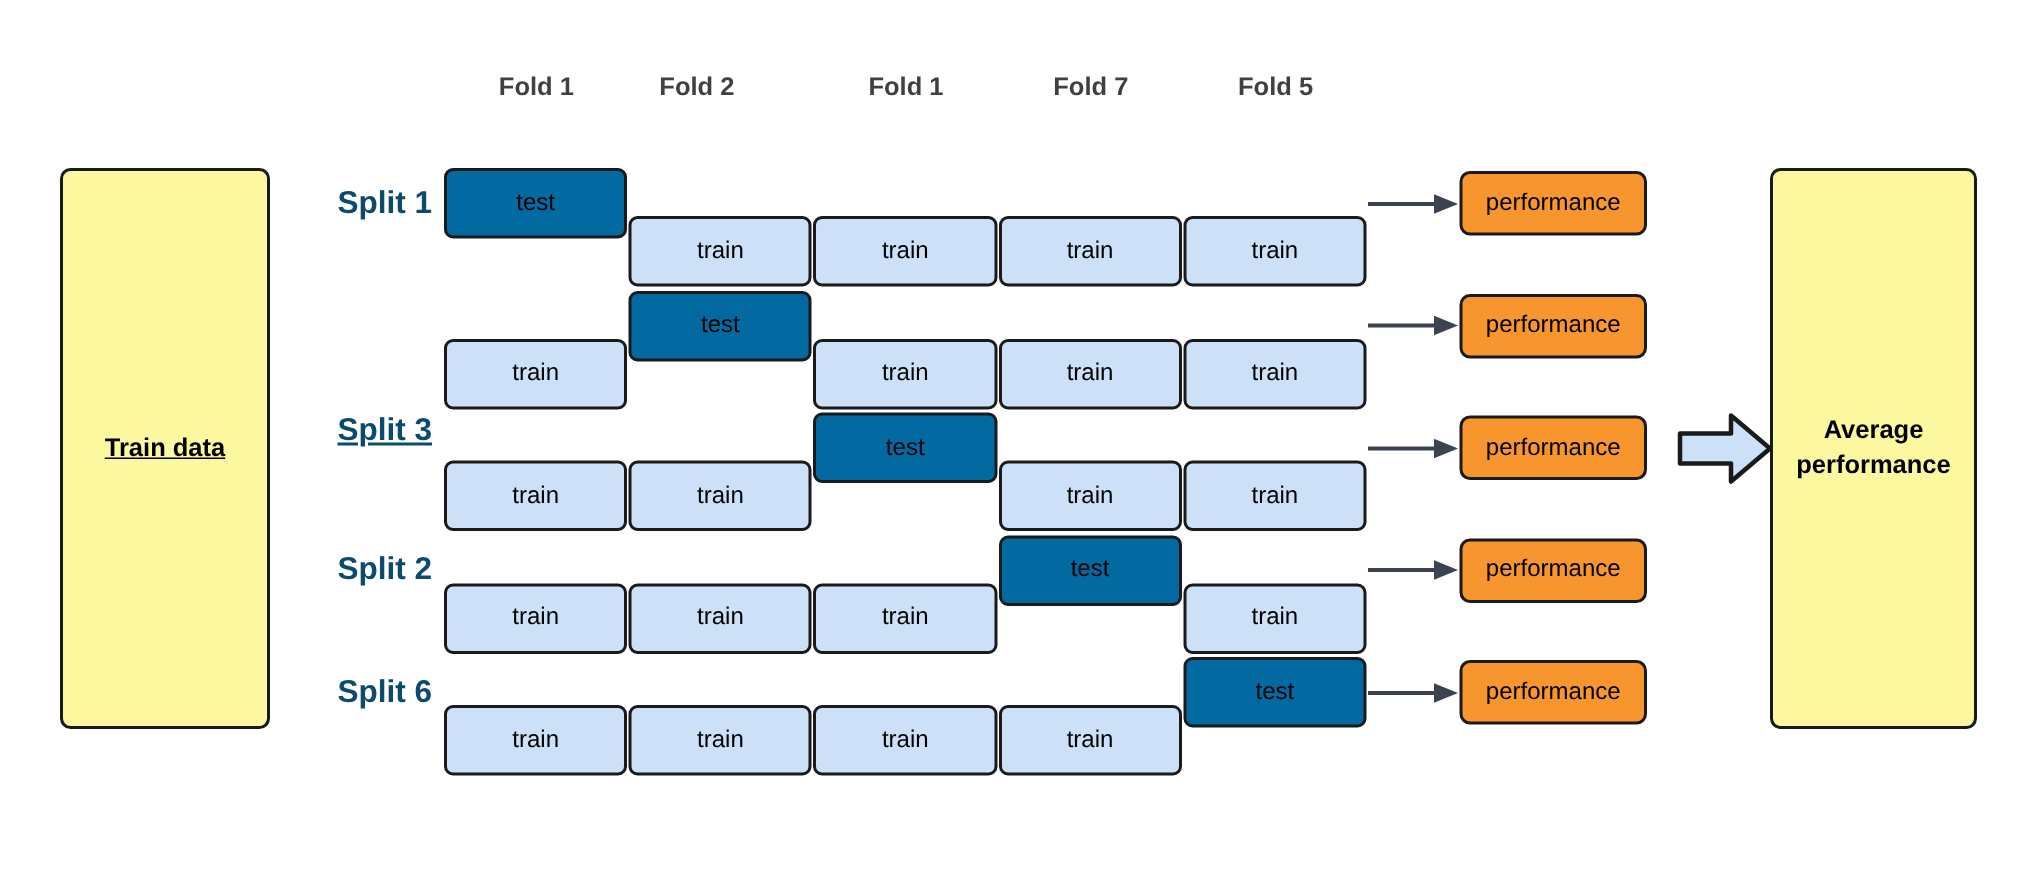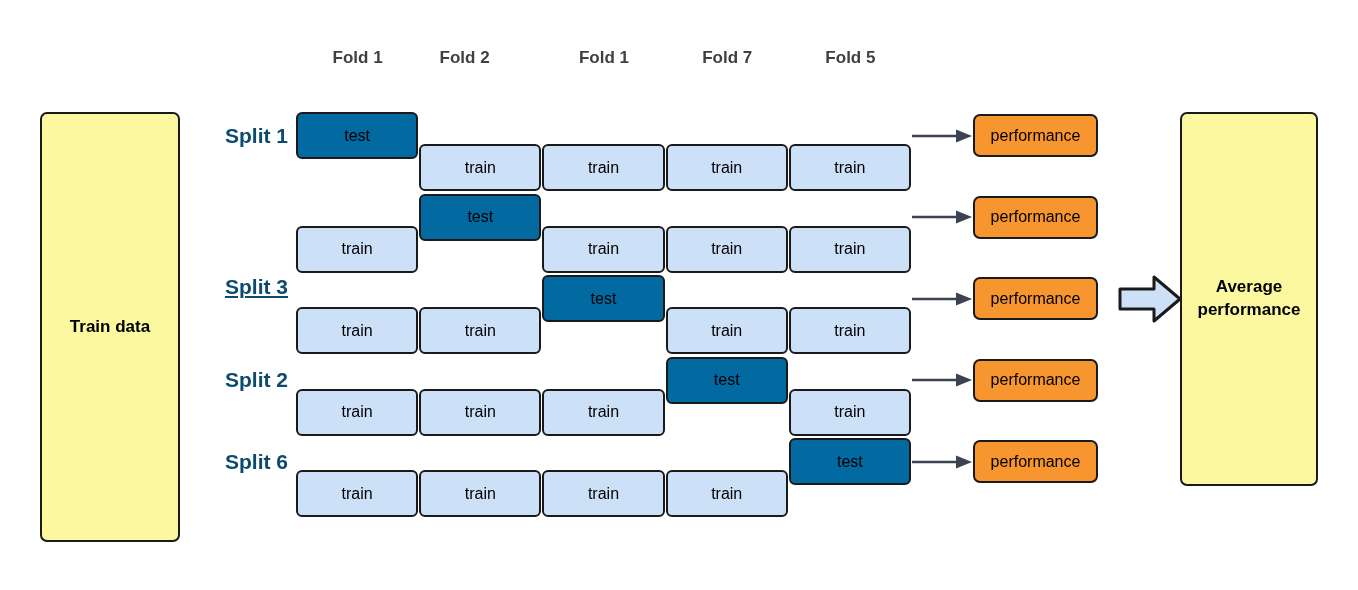--- a/index.html
+++ b/index.html
@@ -40,21 +40,22 @@
     text-align: center;
     font-weight: bold;
     font-size: 17px;
     line-height: 1.35;
     color: #000000;
   }
   #train-data-panel {
     left: 40px;
     top: 112px;
     width: 140px;
-    height: 430px;
+    height: 374px;
+    text-decoration: underline;
   }
   #avg-perf-panel {
     left: 1180px;
     top: 112px;
     width: 138px;
     height: 374px;
   }
   #avg-perf-panel .panel-text { padding: 0 6px; }
 
   

